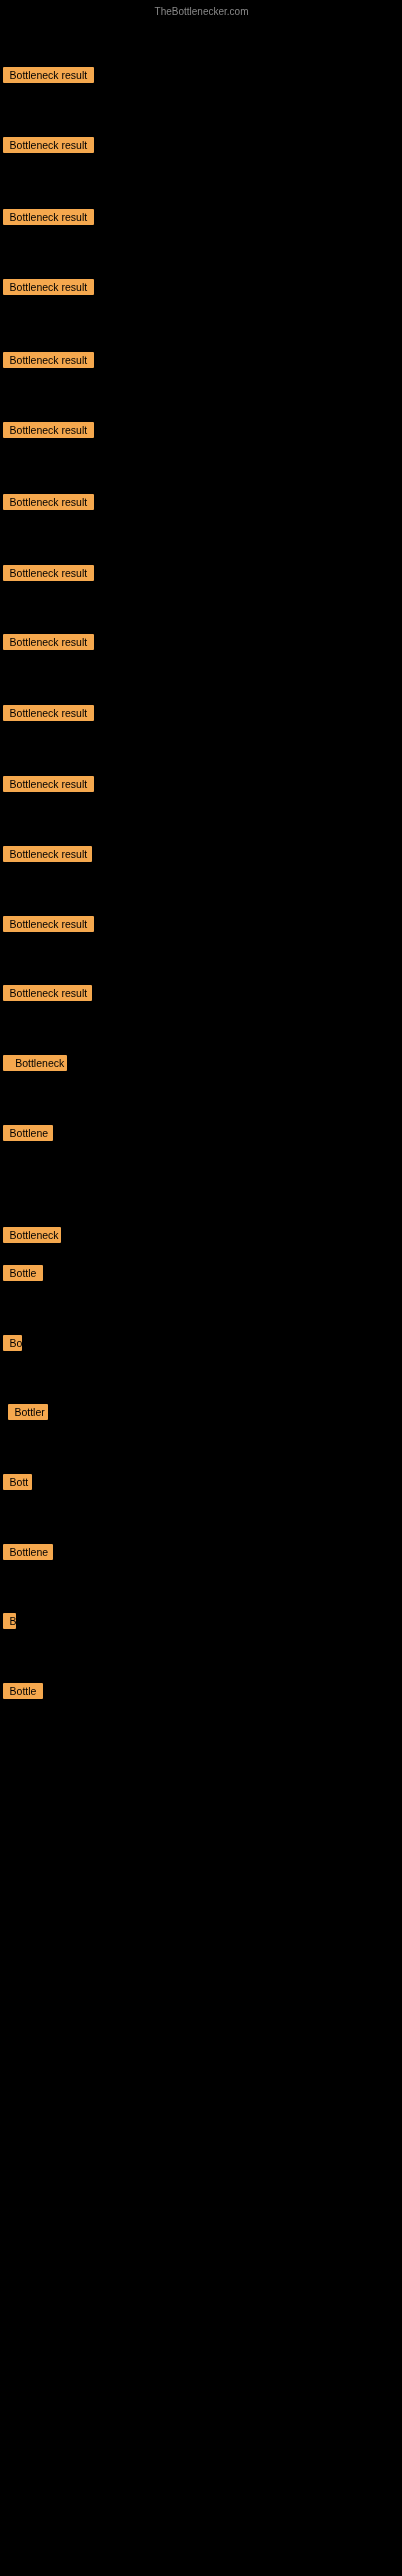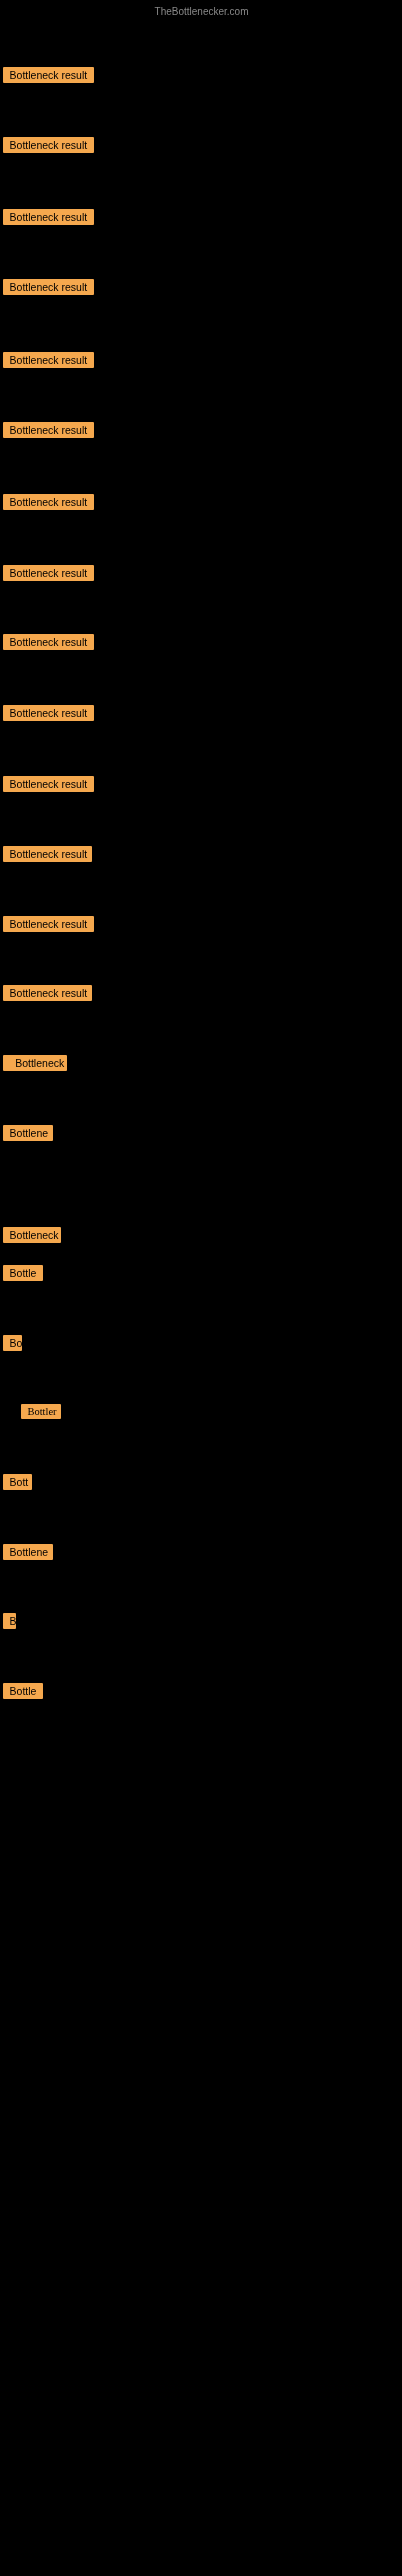--- a/index.html
+++ b/index.html
@@ -56,19 +56,19 @@
     <div style="position: absolute; top: 684px; left: 3.2px;"><span class="bottleneck-badge" style="max-width: 97px;">Bottleneck result</span></div>
     <div style="position: absolute; top: 755px; left: 3.2px;"><span class="bottleneck-badge" style="max-width: 97px;">Bottleneck result</span></div>
     <div style="position: absolute; top: 825px; left: 3.2px;"><span class="bottleneck-badge" style="max-width: 89px;">Bottleneck result</span></div>
     <div style="position: absolute; top: 895px; left: 3.2px;"><span class="bottleneck-badge" style="max-width: 97px;">Bottleneck result</span></div>
     <div style="position: absolute; top: 964px; left: 3.2px;"><span class="bottleneck-badge" style="max-width: 89px;">Bottleneck result</span></div>
     <div style="position: absolute; top: 1034px; left: 3.2px;"><span class="bottleneck-badge" style="max-width: 64px; padding-left: 12px;">Bottleneck r</span></div>
     <div style="position: absolute; top: 1104px; left: 3.2px;"><span class="bottleneck-badge" style="max-width: 50px;">Bottlene</span></div>
     <div style="position: absolute; top: 1206px; left: 3.2px;"><span class="bottleneck-badge" style="max-width: 58px;">Bottleneck</span></div>
     <div style="position: absolute; top: 1244px; left: 3.2px;"><span class="bottleneck-badge" style="max-width: 40px;">Bottle</span></div>
     <div style="position: absolute; top: 1314px; left: 3.2px;"><span class="bottleneck-badge" style="max-width: 19.3px; text-align: right;">Bo</span></div>
-    <div style="position: absolute; top: 1383px; left: 21px; font-family: Liberation Serif, serif;"><span class="bottleneck-badge" style="max-width: 40px;">Bottler</span></div>
+    <div style="position: absolute; top: 1383px; left: 8px;"><span class="bottleneck-badge" style="max-width: 40px;">Bottler</span></div>
     <div style="position: absolute; top: 1453px; left: 3.2px;"><span class="bottleneck-badge" style="max-width: 29px;">Bott</span></div>
     <div style="position: absolute; top: 1523px; left: 3.2px;"><span class="bottleneck-badge" style="max-width: 50px;">Bottlene</span></div>
     <div style="position: absolute; top: 1592px; left: 3.2px;"><span class="bottleneck-badge" style="max-width: 13px;">B</span></div>
     <div style="position: absolute; top: 1662px; left: 3.2px;"><span class="bottleneck-badge" style="max-width: 40px;">Bottle</span></div>
   </div>
 
 
 </body></html>

